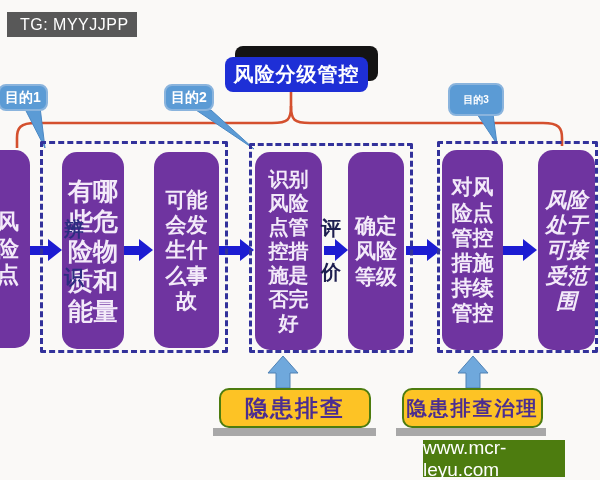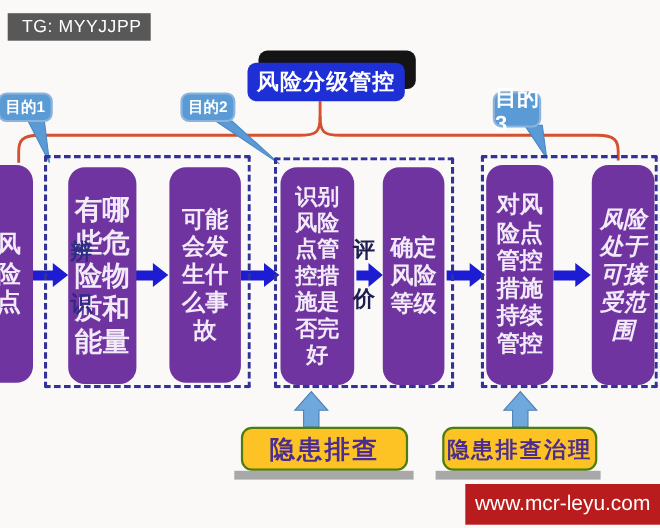--- a/index.html
+++ b/index.html
@@ -11,21 +11,21 @@
     font-size:16px;line-height:25px;padding-left:13px;letter-spacing:.5px;}
 
   .title-box{left:225px;top:57px;width:143px;height:35px;background:#1e2fd6;border-radius:8px;
     box-shadow:10px -11px 0 0 #141414;color:#fff;font-weight:bold;font-size:20px;
     display:flex;align-items:center;justify-content:center;letter-spacing:1px;}
 
   .bubble{background:#5b9bd5;border:2px solid #8ab4dd;border-radius:8px;color:#fff;
     font-weight:bold;font-size:14px;display:flex;align-items:center;justify-content:center;}
   .bubble.p1{left:-2px;top:84px;width:50px;height:27px;}
   .bubble.p2{left:164px;top:84px;width:50px;height:27px;}
-  .bubble.p3{left:448px;top:83px;width:44px;height:33px;font-size:20px;}
+  .bubble.p3{left:448px;top:83px;width:56px;height:33px;font-size:10px;}
 
   .dashed{border:3px dashed #32329b;border-radius:2px;background:transparent;}
   .r1{left:40px;top:141px;width:188px;height:212px;}
   .r2{left:249px;top:143px;width:164px;height:210px;}
   .r3{left:437px;top:141px;width:161px;height:212px;}
 
   .pbox{background:#6f34a0;border-radius:15px;color:#f3eafб;color:#f3eaf9;display:flex;
     align-items:center;justify-content:center;font-weight:bold;}
   .pbox .vtext{display:block;word-break:break-all;text-align:center;line-height:1.2;}
   .b1{left:-14px;top:150px;width:44px;height:198px;font-size:22px;}
@@ -43,21 +43,21 @@
   .lbl-evaluate{left:320px;top:206px;width:22px;font-size:20px;line-height:44px;color:#1e1e50;}
 
   .ybox{background:#fdc325;border:2px solid #4d7c0f;border-radius:10px;color:#4b2d91;
     font-weight:bold;display:flex;align-items:center;justify-content:center;letter-spacing:2px;}
   .y1{left:219px;top:388px;width:152px;height:40px;font-size:23px;}
   .y2{left:402px;top:388px;width:141px;height:40px;font-size:20px;}
   .ybar{background:#a8a8a8;height:8px;}
   .bar1{left:213px;top:428px;width:163px;}
   .bar2{left:396px;top:428px;width:150px;}
 
-  .site-box{left:423px;top:440px;width:177px;height:37px;background:#b91c1c;color:#fff;
+  .site-box{left:423px;top:440px;width:142px;height:37px;background:#4d7c0f;color:#fff;
     font-size:19px;display:flex;align-items:center;justify-content:center;}
 
   svg.layer{position:absolute;left:0;top:0;pointer-events:none;}
 </style>
 </head>
 <body>
 
 <div id="stage">
 
   <svg class="layer" width="600" height="480" viewBox="0 0 600 480">

